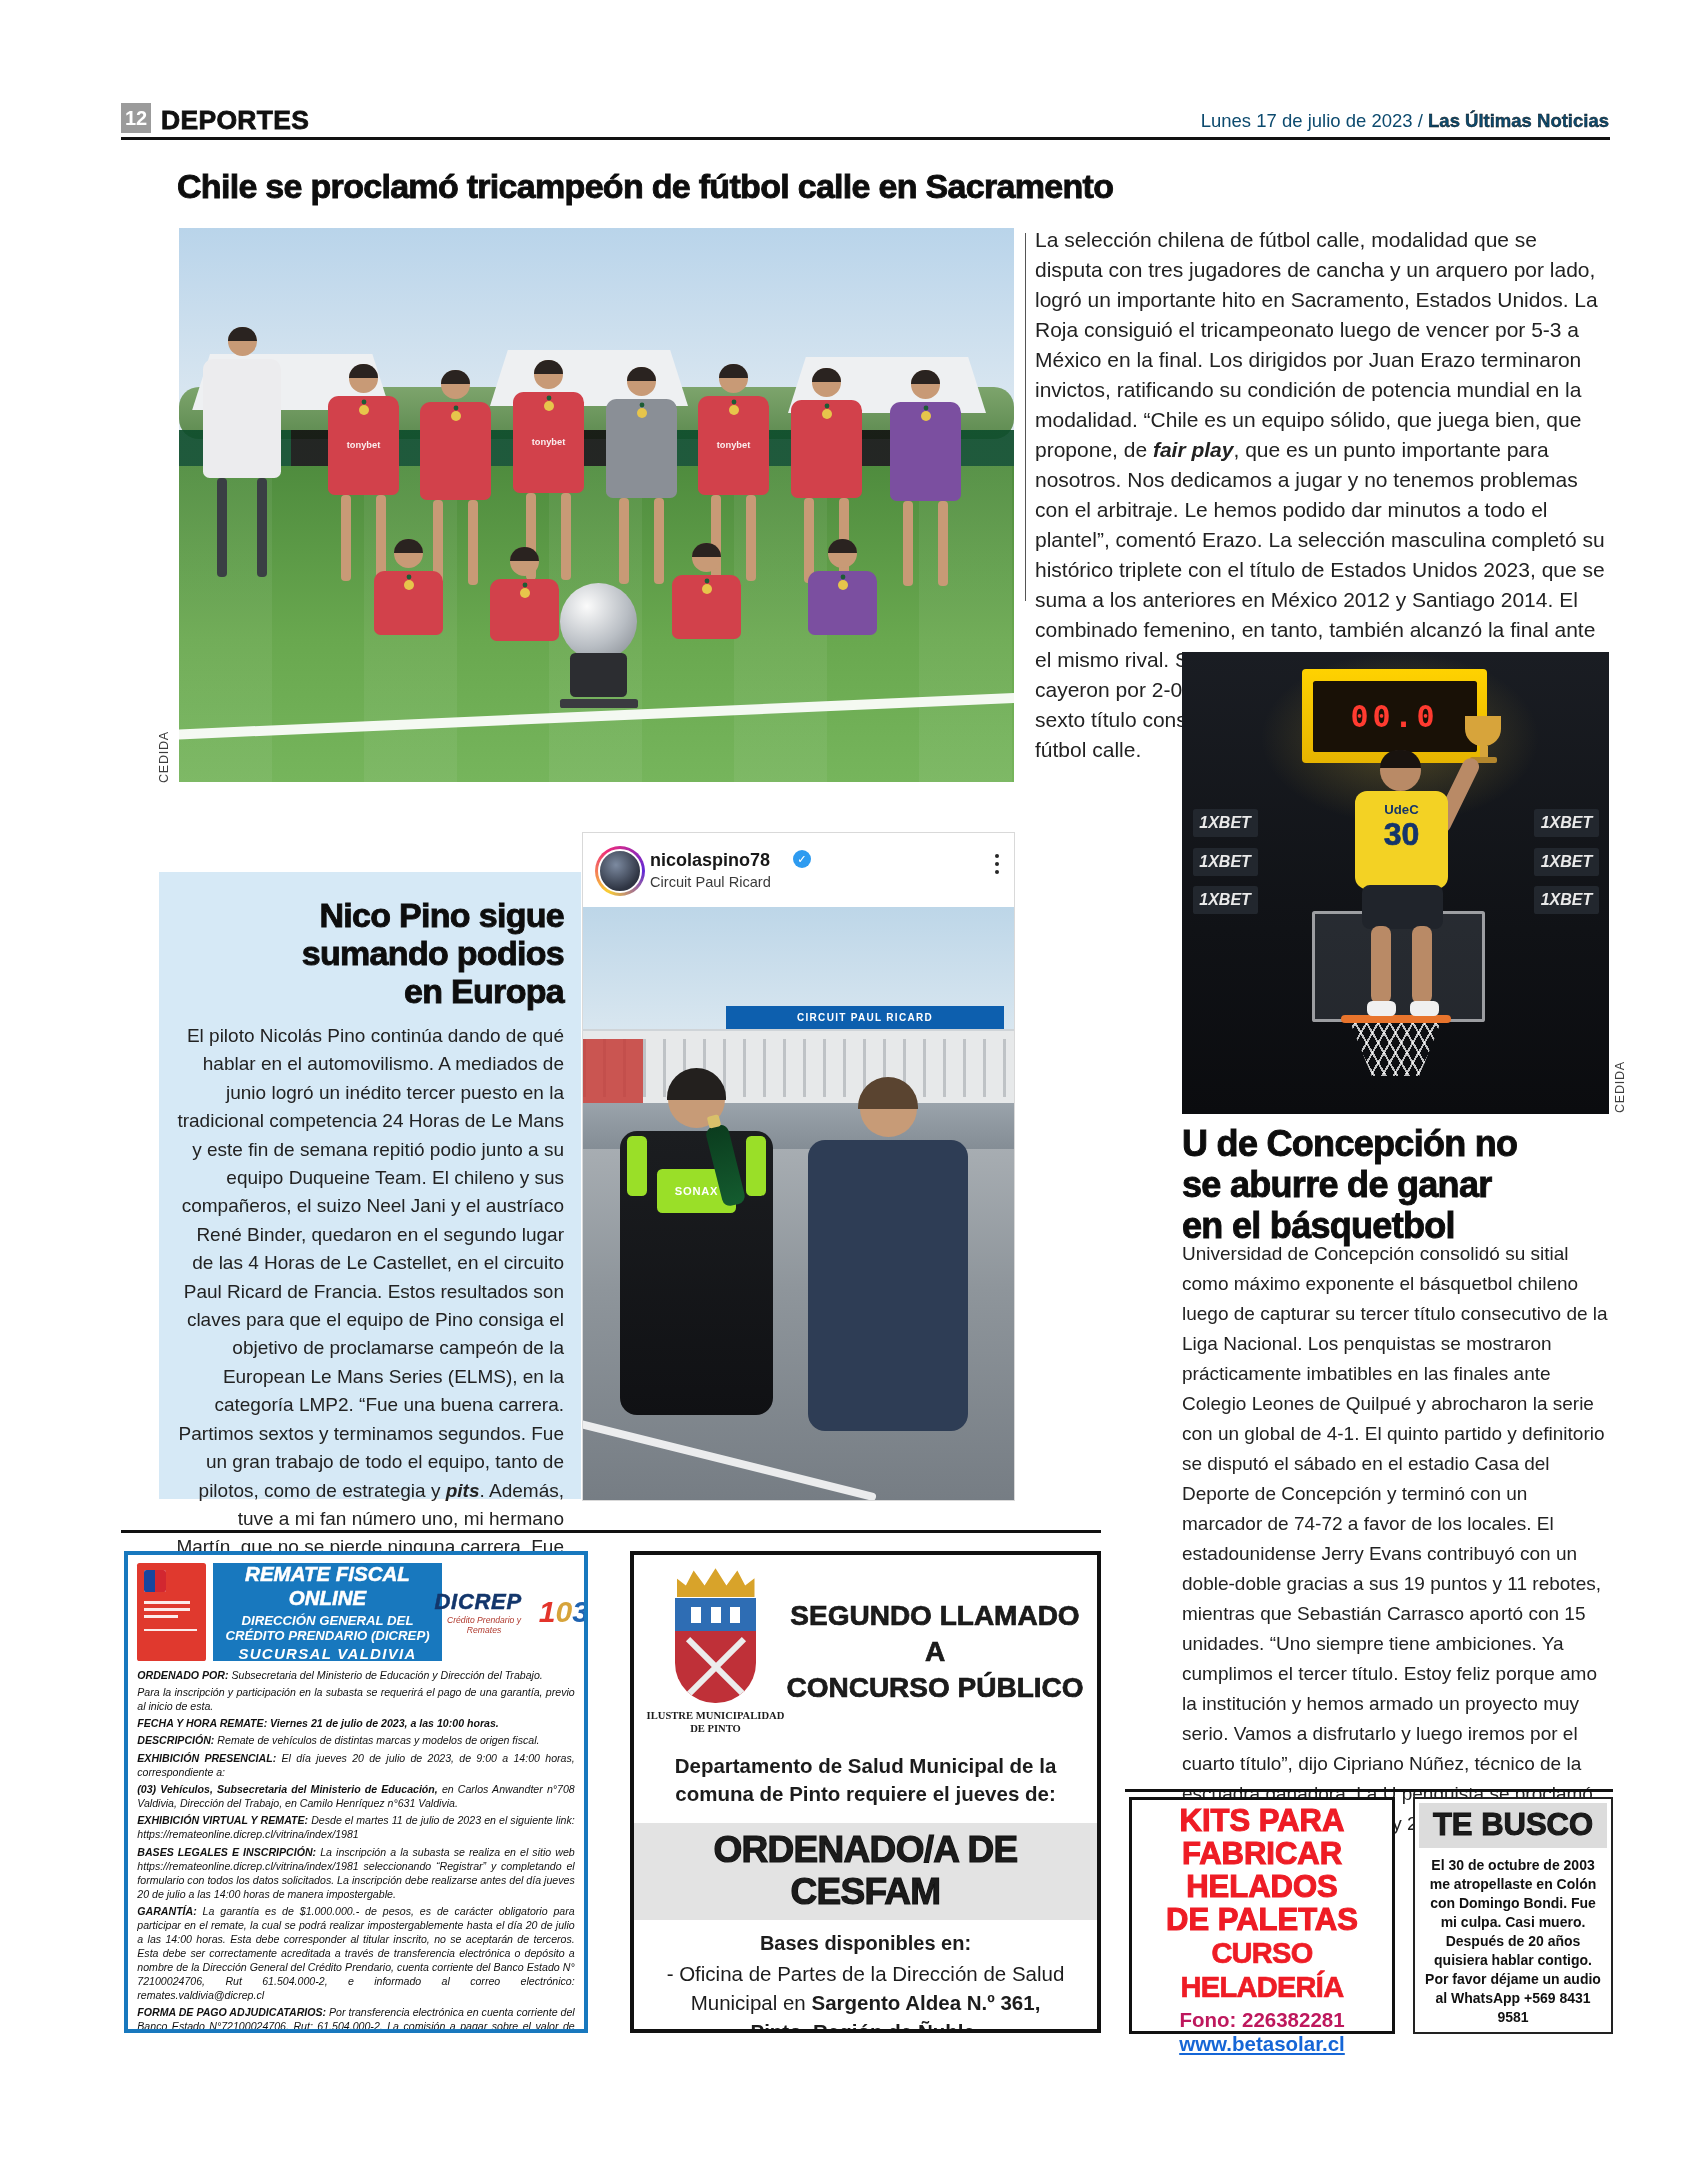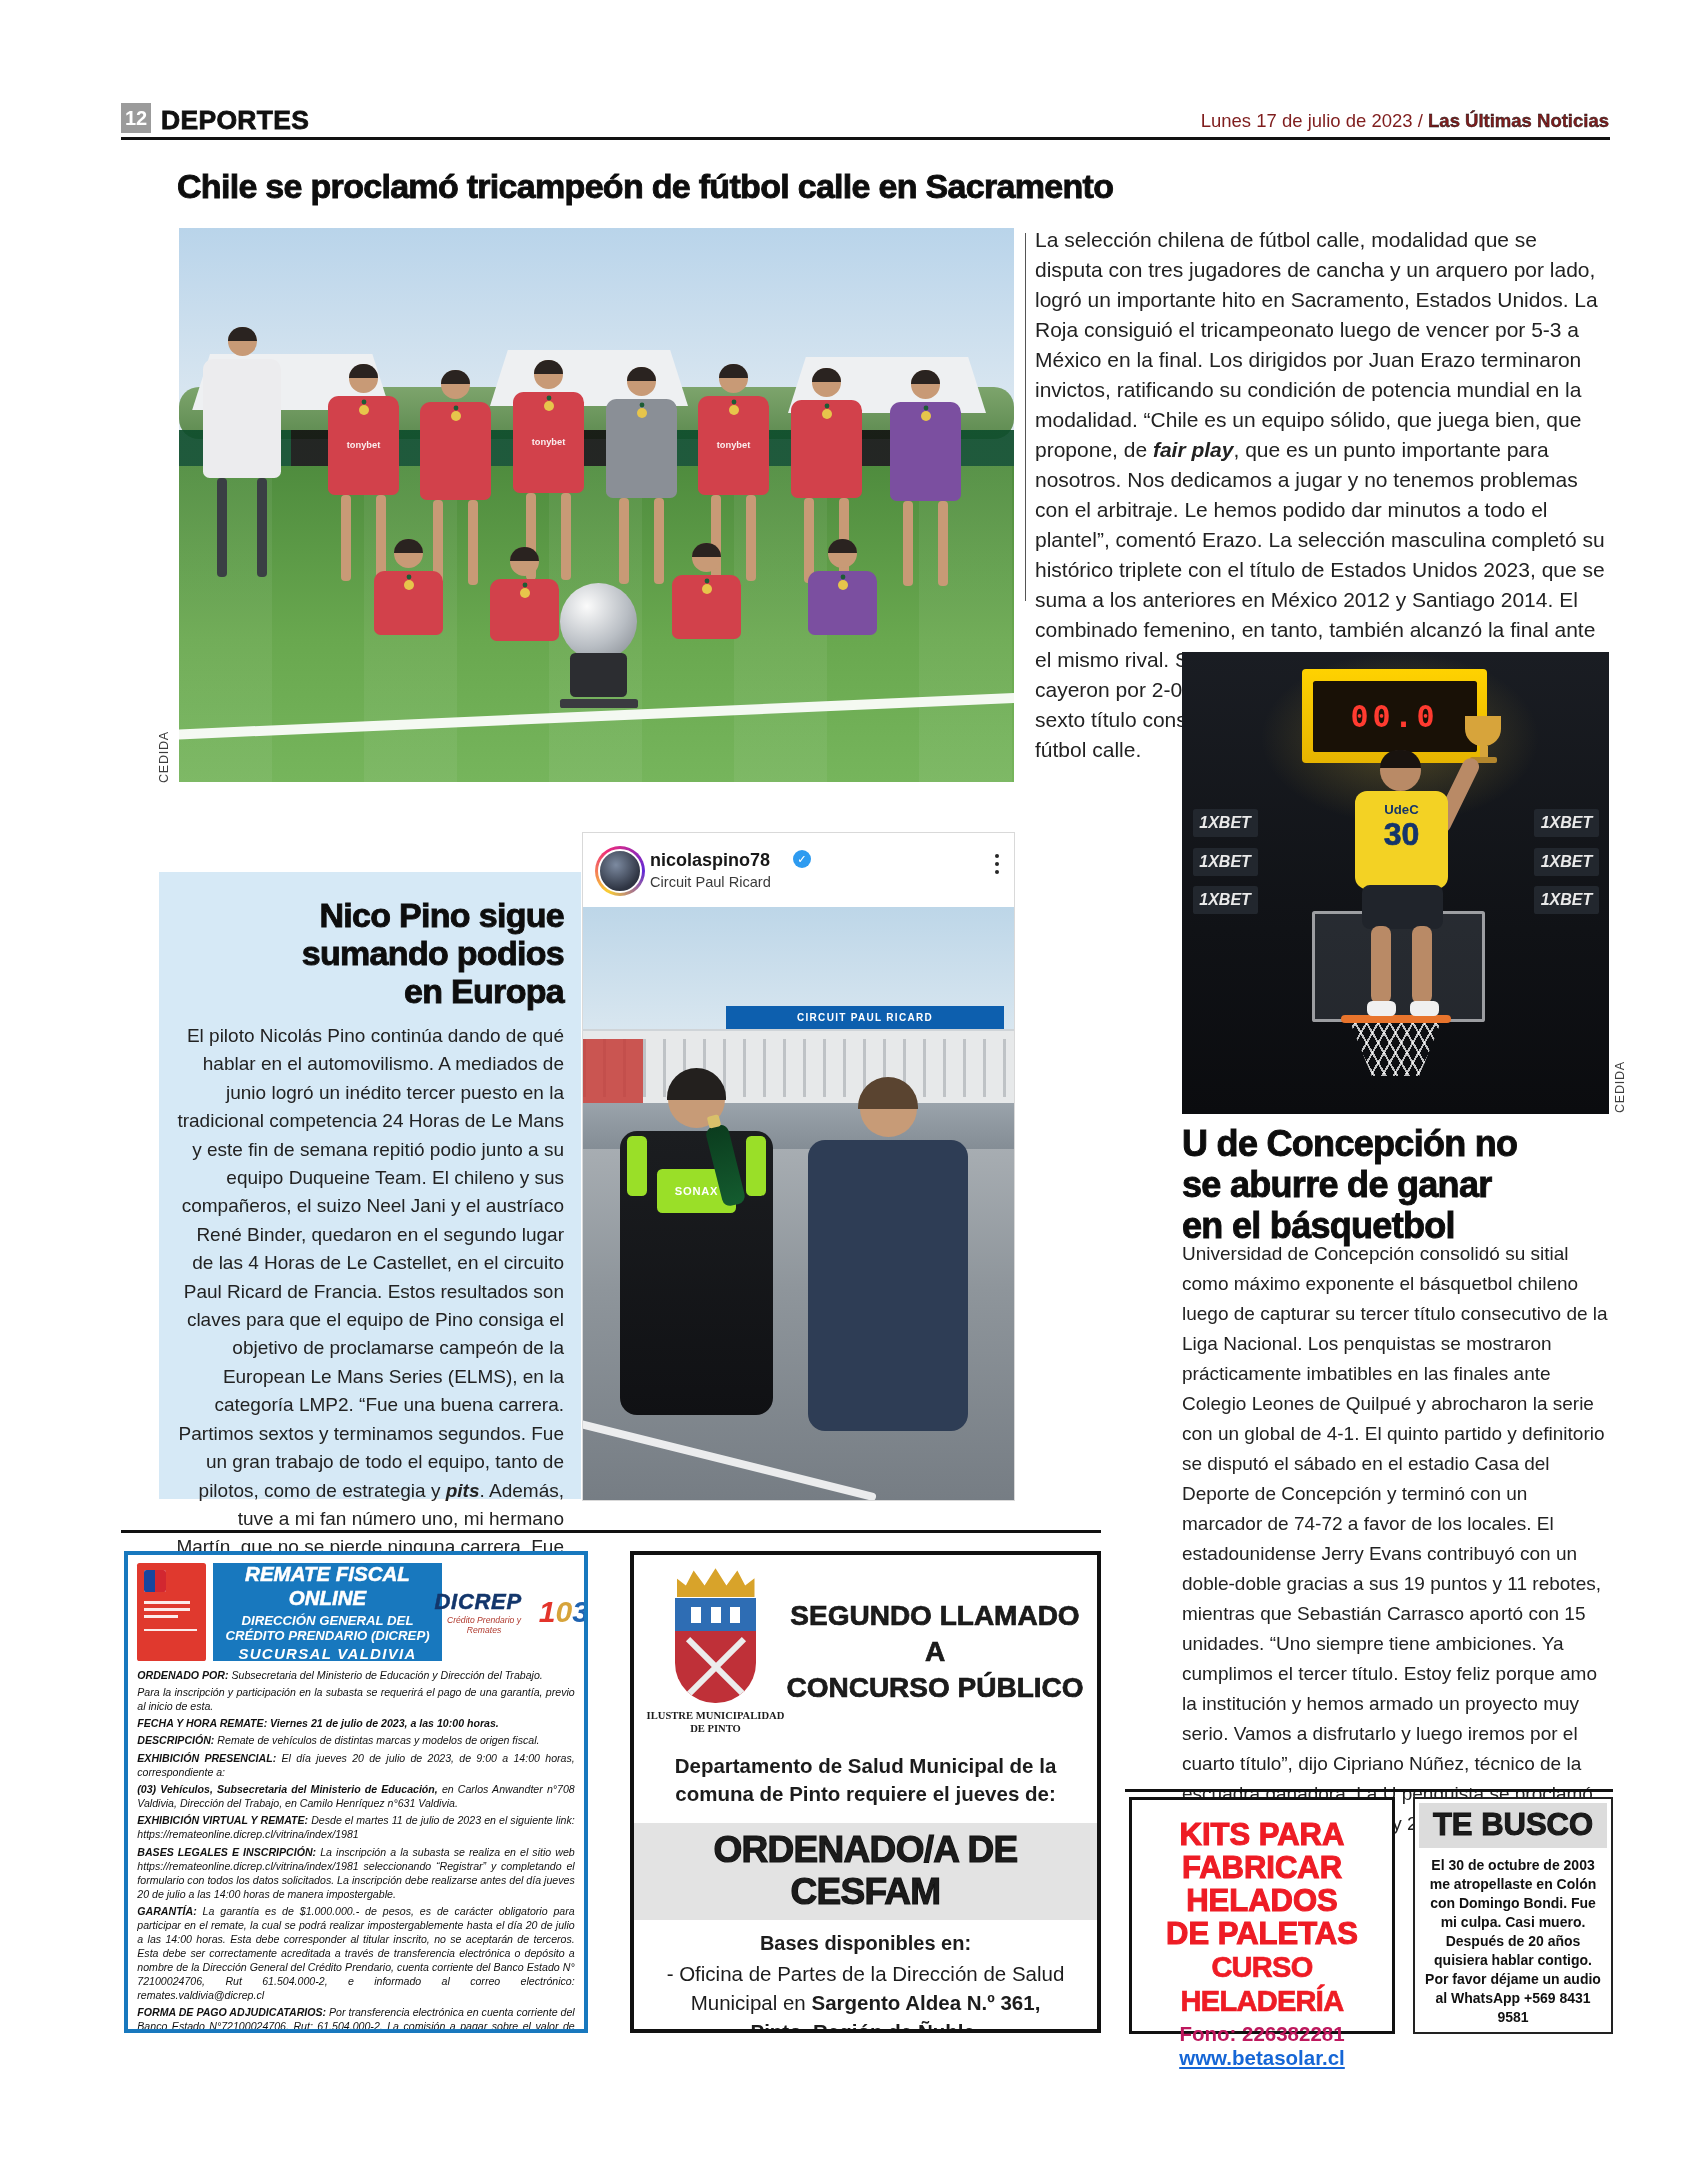--- a/index.html
+++ b/index.html
@@ -7,21 +7,21 @@
         font-family:"Liberation Sans",sans-serif;color:#1c1c1c;overflow:hidden;}
   .abs{position:absolute;}
   .hl{font-weight:700;color:#0d0d0d;letter-spacing:-0.7px;-webkit-text-stroke:0.9px #0d0d0d;}
   .rule{position:absolute;background:#111;}
   .vert{writing-mode:vertical-rl;transform:rotate(180deg);font-size:12.6px;color:#3d3d3d;letter-spacing:0.7px;}
   .bi{font-weight:700;font-style:italic;}
   
   .pgnum{left:121px;top:103px;width:30px;height:30px;background:#9b9b9b;color:#fff;
          font-weight:700;font-size:20px;display:flex;align-items:center;justify-content:center;}
   .section{left:161px;top:105px;font-size:26.5px;font-weight:700;-webkit-text-stroke:0.8px #111;color:#111;letter-spacing:0.3px;}
-  .dateline{right:78px;top:110px;font-size:18.5px;color:#7f1d1d;}
+  .dateline{right:78px;top:110px;font-size:18.5px;color:#0c4a6e;}
   .dateline b{-webkit-text-stroke:0.4px #111;}
   
   .main-hl{left:177px;top:167px;font-size:34px;}
   .photo{position:absolute;overflow:hidden;background:#ccc;}
   #photo-main{left:179px;top:228px;width:835px;height:554px;}
   .main-body{left:1035px;top:225px;width:574px;font-size:21px;line-height:30px;color:#222;margin:0;}
   .colrule{left:1025px;top:233px;width:1.3px;height:368px;background:#555;}
   
   .sp-sky{position:absolute;inset:0 0 auto 0;height:246px;background:linear-gradient(180deg,#b9d4ea,#e7eef3);}
   .sp-trees{position:absolute;left:0;top:159px;width:100%;height:52px;background:linear-gradient(#7da46c,#5d8a50);border-radius:20px;}
@@ -145,21 +145,21 @@
   .sh-bot i{position:absolute;left:50%;top:50%;width:6px;height:79px;background:#ececec;}
   .sh-bot i:first-child{transform:translate(-50%,-50%) rotate(45deg);}
   .sh-bot i:last-child{transform:translate(-50%,-50%) rotate(-45deg);}
   .pt-org{font-family:"Liberation Serif",serif;font-size:10.6px;font-weight:700;margin-top:5.3px;line-height:13.2px;}
   .pt-hl{flex:1;font-size:28px;font-weight:700;-webkit-text-stroke:0.7px #111;line-height:36px;}
   .pt-intro{font-size:20.5px;font-weight:700;line-height:28px;margin-top:17px;}
   .pt-pos{background:#e3e3e3;margin:14.6px -12px 0;padding:6.6px 0;font-size:37px;font-weight:700;letter-spacing:-0.7px;-webkit-text-stroke:1.1px #111;}
   .pt-bases{font-size:20px;font-weight:700;margin-top:12px;}
   .pt-addr{font-size:20.5px;line-height:29px;margin-top:4px;}
   .pt-url{display:inline-block;margin-top:8px;font-size:22.5px;font-weight:700;color:#1566d6;text-decoration:underline;-webkit-text-stroke:0.4px #1566d6;}
-  #ad-kits{left:1129px;top:1797px;width:266px;height:237px;border:3.3px solid #111;box-sizing:border-box;text-align:center;padding-top:18px;}
+  #ad-kits{left:1129px;top:1797px;width:266px;height:237px;border:3.3px solid #111;box-sizing:border-box;text-align:center;padding-top:4px;}
   .kt-line{color:#ee1c25;font-size:31px;line-height:33px;font-weight:700;-webkit-text-stroke:1.1px #ee1c25;letter-spacing:0;}
   .kt-course{color:#ee1c25;font-size:29px;line-height:34px;font-weight:700;-webkit-text-stroke:0.7px #ee1c25;letter-spacing:-0.7px;}
   .kt-phone{font-size:20.5px;font-weight:700;margin-top:4px;color:#be185d;}
   .kt-url{font-size:20.5px;font-weight:700;color:#1566d6;text-decoration:underline;}
   #ad-tebusco{left:1413px;top:1797px;width:200px;height:237px;border:2px solid #222;box-sizing:border-box;text-align:center;}
   .tb-title{background:#dcdcdc;font-size:31px;font-weight:700;-webkit-text-stroke:1px #111;padding:4px 0 5.3px;margin:4px 4px 0;}
   .tb-body{font-size:14px;font-weight:700;line-height:19px;padding:8px 9.3px 0;color:#111;}
 </style>
 </head>
 <body>

